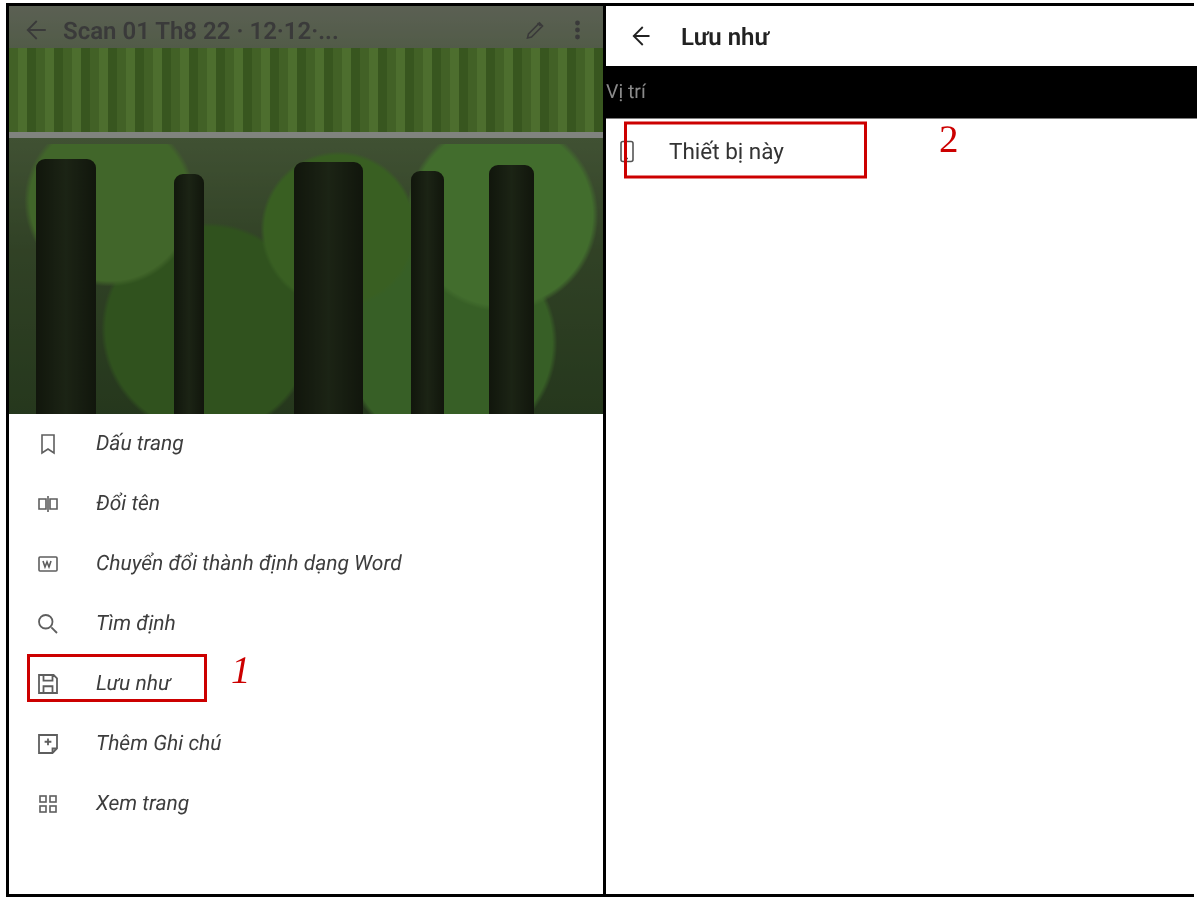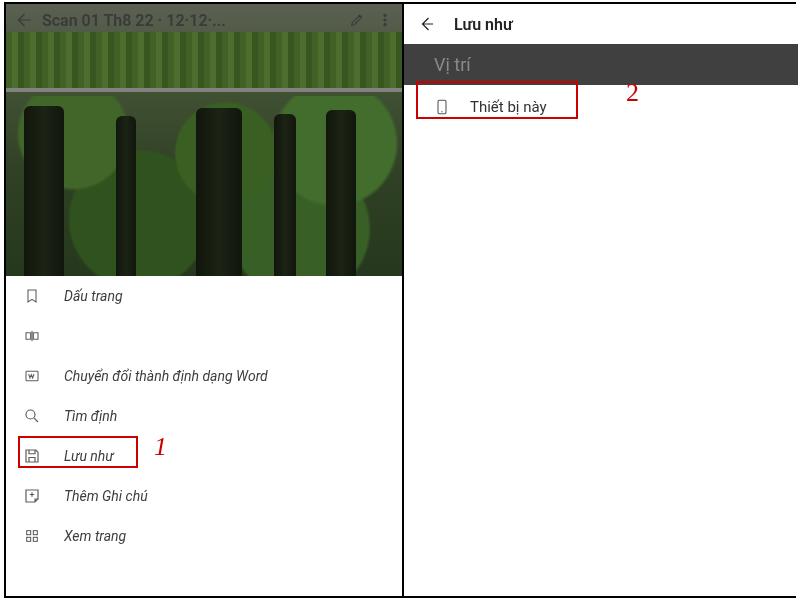--- a/index.html
+++ b/index.html
@@ -127,25 +127,25 @@
   
   .right {
     position:absolute; left:398px; top:0; width:394px; height:100%;
     background:#fff;
   }
   .right-header{
     display:flex; align-items:center; height:40px; padding:0 14px; gap:18px;
   }
   .right-title{ font-size:16px; font-weight:600; color:#222;}
   .section-label{
-    background:#404040; color:#8a8a8a; font-size:18px;
-    padding:10px 16px 10px 30px;
+    background:#000000; color:#8a8a8a; font-size:13px;
+    padding:10px 16px 10px 0;
   }
   .loc-row{
-    display:flex; align-items:center; height:44px; padding:0 28px; gap:18px;
+    display:flex; align-items:center; height:44px; padding:0 4px; gap:18px;
     color:#333; font-size:15px;
   }
   .loc-icon{ width:20px; height:26px; display:flex; align-items:center; justify-content:center; color:#555;}
   .highlight-2{
     position:absolute;
     left:12px; top:77px;
     width:162px; height:38px;
     border:2px solid #cc0000;
     pointer-events:none;
   }
@@ -207,20 +207,21 @@
               </svg>
           </span>
           <span class="mi-label">Dấu trang</span>
         </div>
         <div class="menu-item">
           <span class="mi-icon">
             <svg viewBox="0 0 24 24" width="18" height="16">
                 <path d="M3 7h7v10H3zM14 7h7v10h-7zM12 4v16"></path>
               </svg>
           </span>
+          <span class="mi-label">Đổi tên</span>
         </div>
         <div class="menu-item">
           <span class="mi-icon">
             <svg viewBox="0 0 24 24" width="18" height="16">
                 <rect x="3" y="5" width="18" height="14" rx="1"></rect>
                 <path d="M7 9l2 6 2-5 2 5 2-6"></path>
               </svg>
           </span>
           <span class="mi-label">Chuyển đổi thành định dạng Word</span>
         </div>

